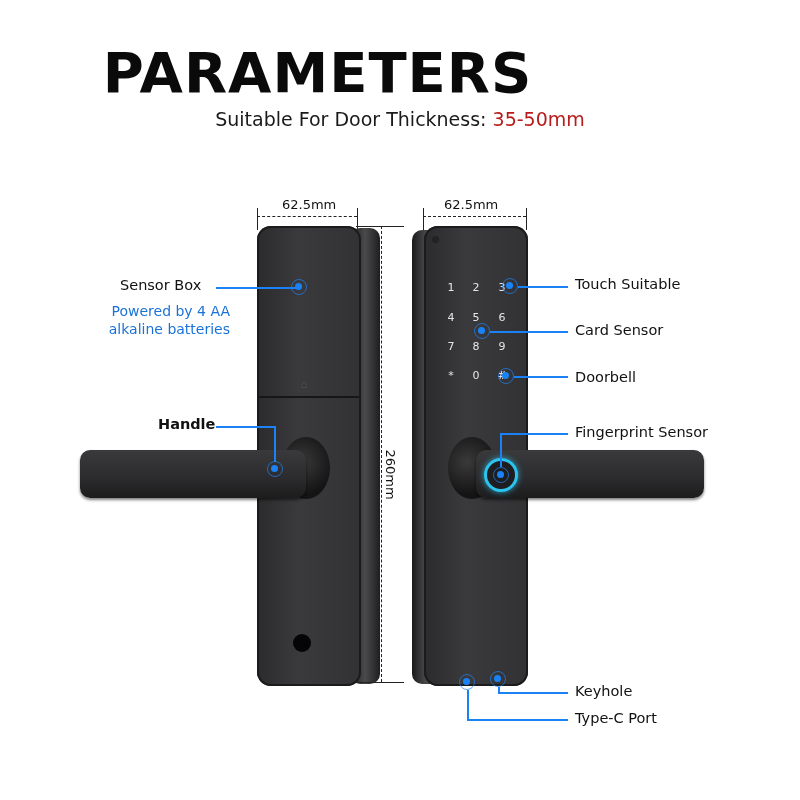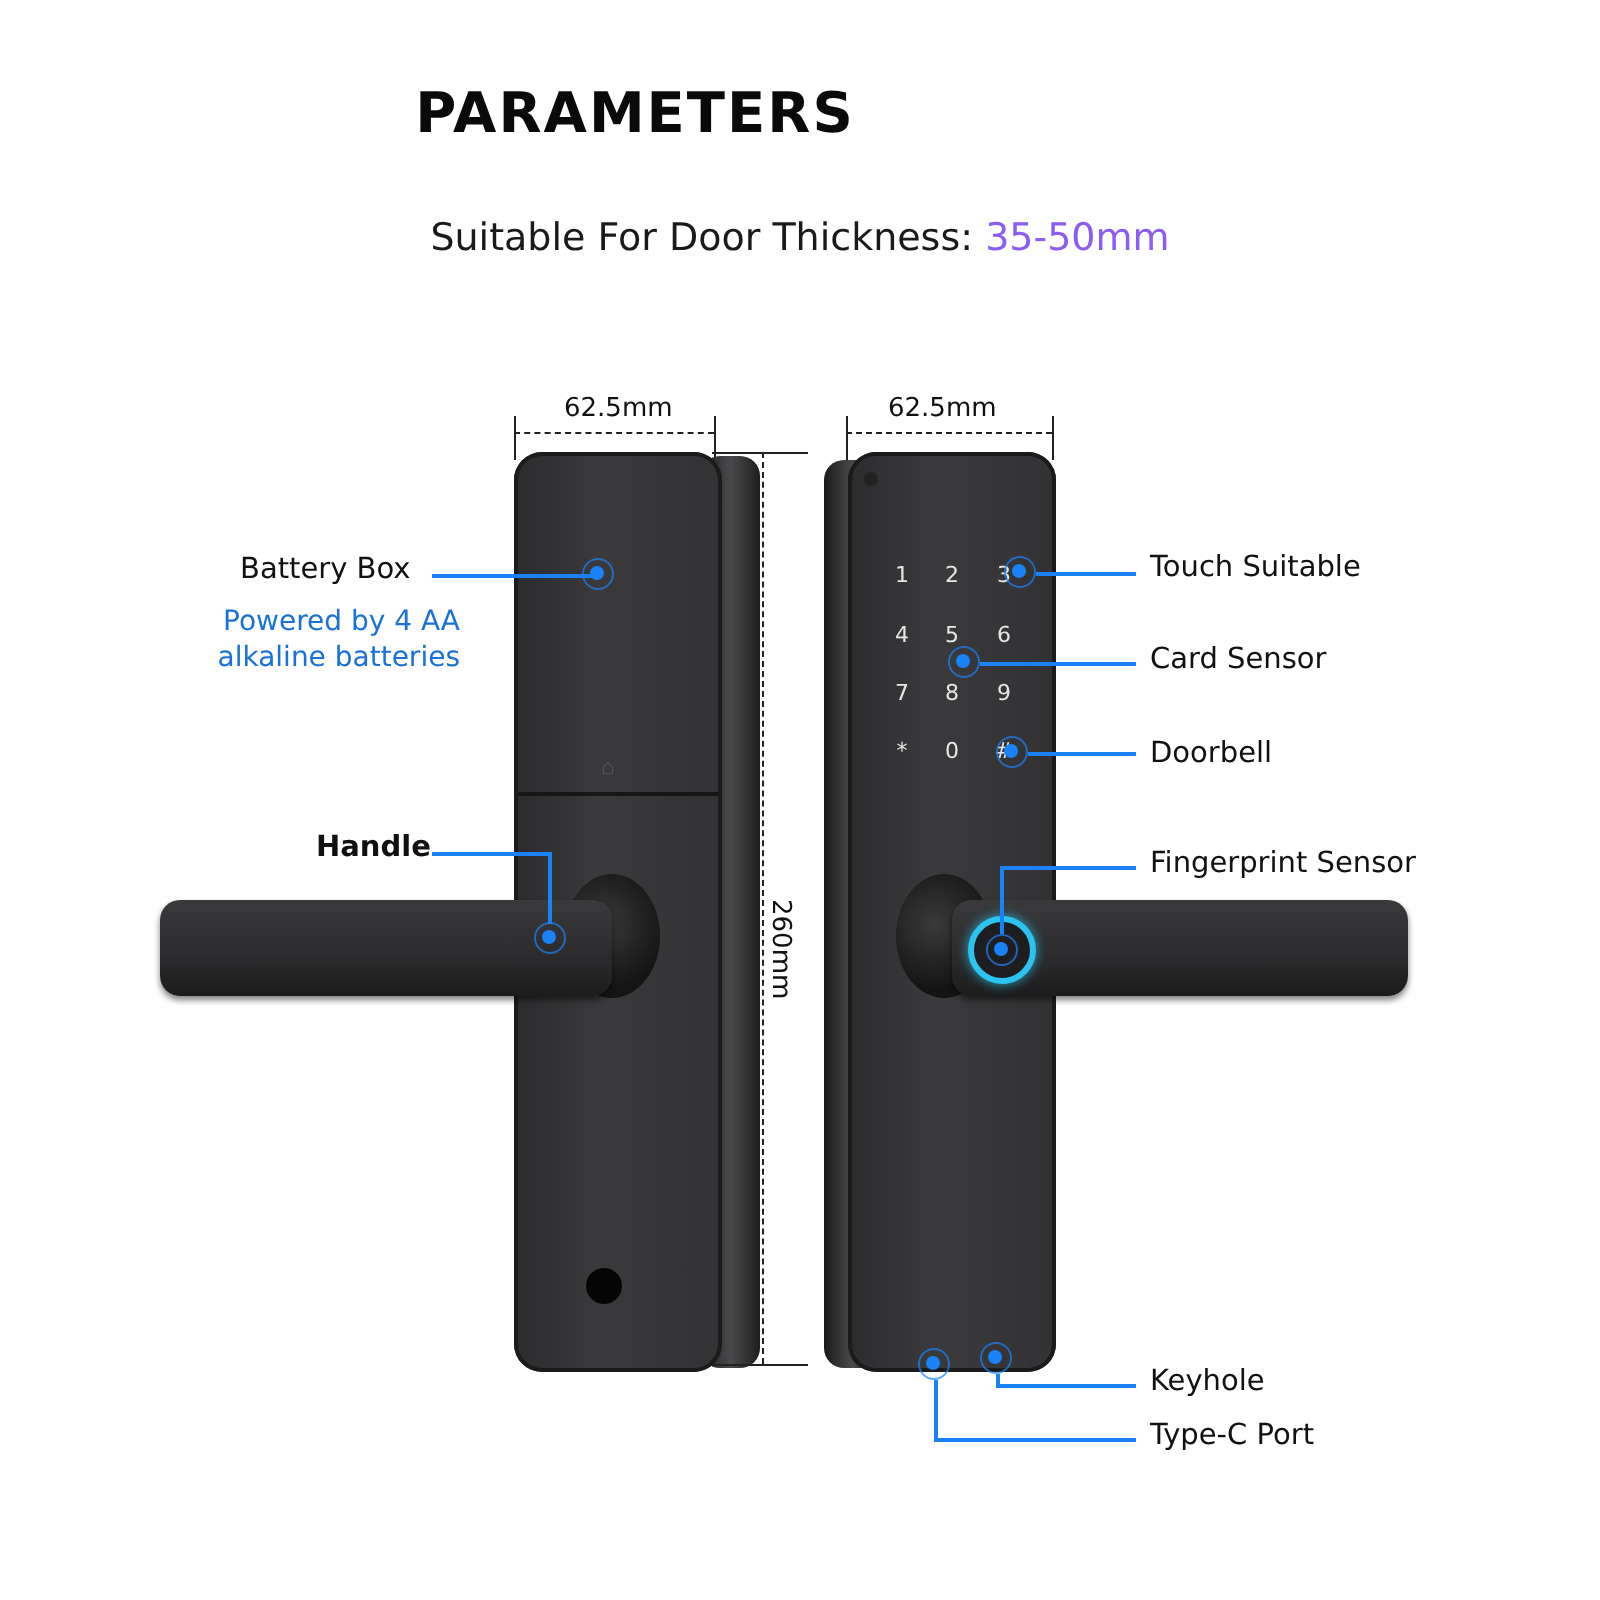--- a/index.html
+++ b/index.html
@@ -1,23 +1,23 @@
 <!DOCTYPE html>
 <html><head>
 <meta charset="utf-8">
 <style>
   * { box-sizing: border-box; margin: 0; padding: 0; }
   html, body { width: 800px; height: 800px; background: #ffffff; overflow: hidden; }
   body { position: relative; font-family: "Liberation Sans", "DejaVu Sans", sans-serif; color: #111; }
 
   .title { position: absolute; top: 40px; left: 0; width: 635px; text-align: center;
-    font-family: "DejaVu Sans", sans-serif; font-weight: bold; font-size: 28px; letter-spacing: 1px; color: #0a0a0a; }
+    font-family: "DejaVu Sans", sans-serif; font-weight: bold; font-size: 56px; letter-spacing: 1px; color: #0a0a0a; }
   .subtitle { position: absolute; top: 108px; left: 0; width: 800px; text-align: center;
     font-family: "DejaVu Sans", sans-serif; font-size: 19px; color: #1a1a1a; }
-  .subtitle .hl { color: #8b5cf6; }
+  .subtitle .hl { color: #b91c1c; }
 
   .abs { position: absolute; }
   .dim-text { font-family: "DejaVu Sans", sans-serif; font-size: 13px; color: #111; }
   .dash-h { border-top: 1.2px dashed #222; height: 0; }
   .dash-v { border-left: 1.2px dashed #222; width: 0; }
   .solid-v { background: #222; width: 1px; }
   .solid-h { background: #222; height: 1px; }
 
   .panel { background: linear-gradient(90deg, #2b2b2d 0%, #3a3a3c 40%, #323234 100%); border-radius: 14px;
     box-shadow: inset 0 0 0 2px #1b1b1c; }
@@ -64,21 +64,21 @@
   <div class="abs" style="left:293px; top:634px; width:18px; height:18px; border-radius:50%; background:#050505;"></div>
 
   <div class="abs rose" style="left:282px; top:437px; width:48px; height:62px;"></div>
   <div class="abs lever" style="left:80px; top:450px; width:226px; height:48px;"></div>
 
   <div class="abs solid-h" style="left:356px; top:226px; width:48px;"></div>
   <div class="abs solid-h" style="left:356px; top:682px; width:48px;"></div>
   <div class="abs dash-v" style="left:381px; top:226px; height:456px;"></div>
   <div class="abs dim-text" style="left:370px; top:462px; width:40px; transform: rotate(90deg); transform-origin: center; background:#fff; text-align:center;">260mm</div>
 
-  <div class="label" style="left:120px; top:277px;">Battery Box</div>
+  <div class="label" style="left:120px; top:277px;">Sensor Box</div>
   <div class="bl" style="left:216px; top:287px; width:82px; height:1.5px;"></div>
   <div class="dot" style="left:291px; top:279px;"></div>
   <div class="note" style="left:60px; top:302px; width:170px;">
     <div>Powered by 4 AA</div>
     <div>alkaline batteries</div>
   </div>
 
   <div class="label" style="left:158px; top:416px;font-weight:bold;">Handle</div>
   <div class="bl" style="left:216px; top:426px; width:59px; height:1.5px;"></div>
   <div class="bl" style="left:274px; top:426px; width:1.5px; height:36px;"></div>

